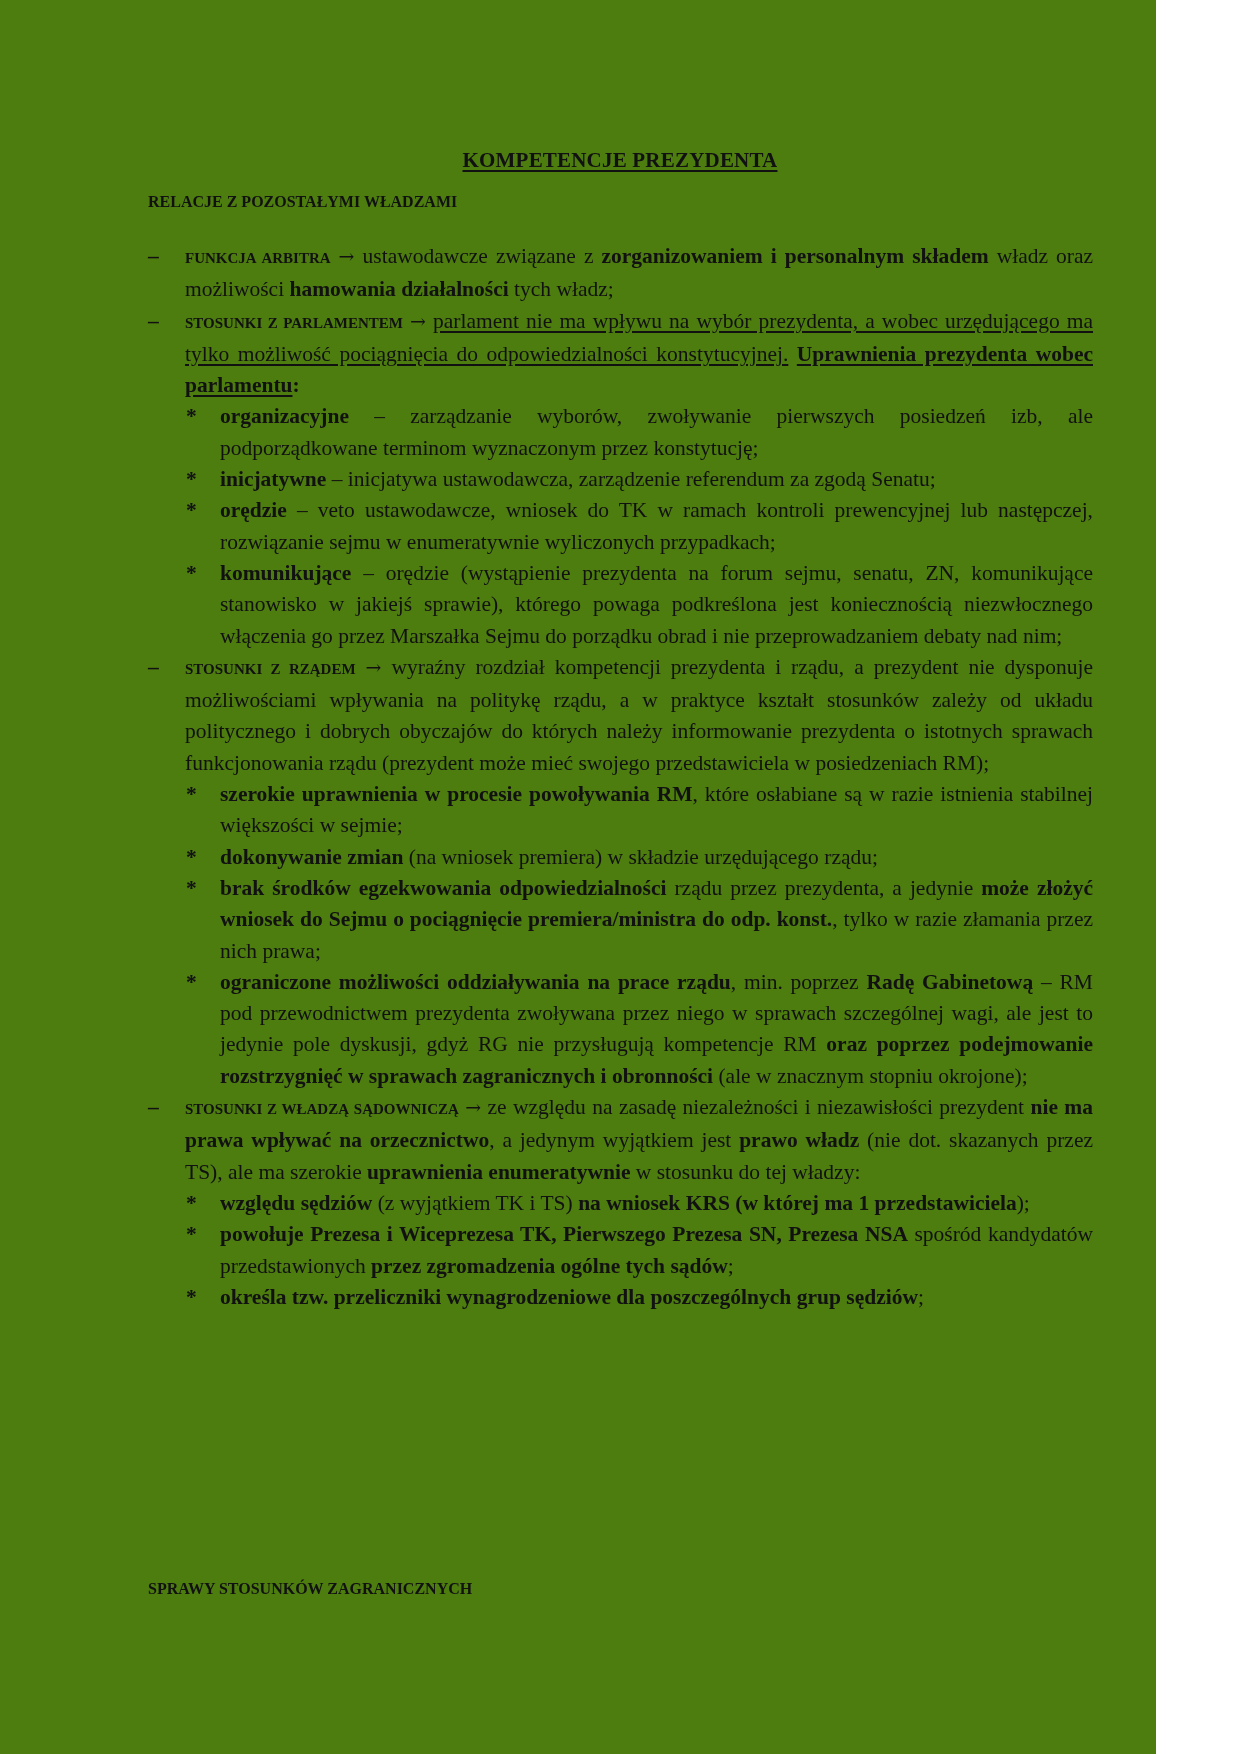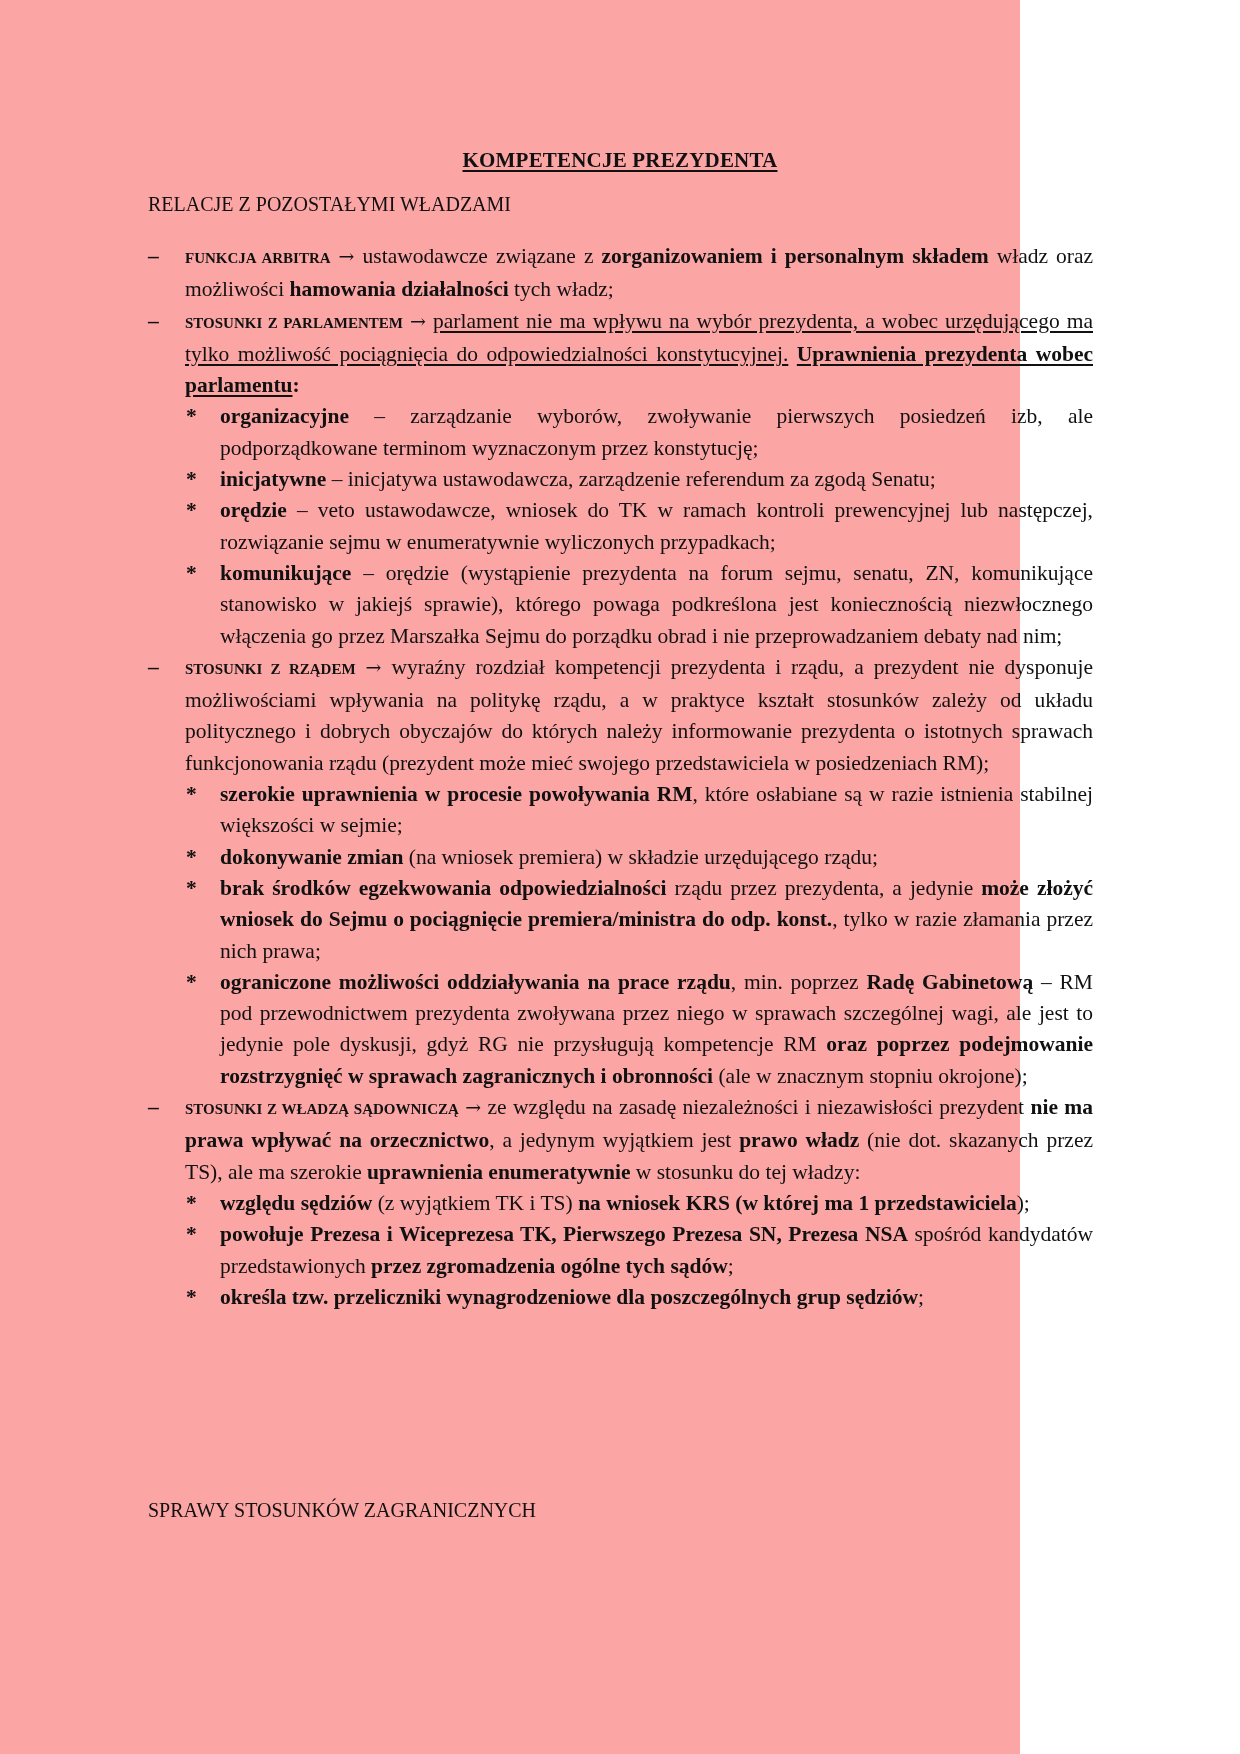--- a/index.html
+++ b/index.html
@@ -12,42 +12,42 @@
       height: 1754px;
       position: relative;
       overflow: hidden;
       font-family: "Liberation Serif", "DejaVu Serif", serif;
       color: #111111;
     }
     .page {
       position: absolute;
       left: 0;
       top: 0;
-      width: 1020px;
+      width: 1156px;
       height: 1754px;
-      background: #fca5a5;
+      background: #4d7c0f;
     }
     .title {
       position: absolute;
       top: 148px;
       left: 0;
       width: 1240px;
       text-align: center;
       font-size: 21px;
       font-weight: bold;
       text-decoration: underline;
       text-decoration-thickness: 2px;
       text-underline-offset: 3px;
       letter-spacing: 0.2px;
     }
     .section-heading {
       position: absolute;
       left: 148px;
-      font-size: 20px;
-      font-weight: normal;
+      font-size: 16px;
+      font-weight: bold;
       letter-spacing: 0;
     }
     .content {
       position: absolute;
       left: 148px;
       top: 241px;
       width: 945px;
       font-size: 21.5px;
       line-height: 31.3px;
     }
@@ -157,15 +157,15 @@
     <div class="sub">
       <span class="star">*</span>
       <span class="b">powołuje Prezesa i Wiceprezesa TK, Pierwszego Prezesa SN, Prezesa NSA</span><span> spośród kandydatów przedstawionych </span><span class="b">przez zgromadzenia ogólne tych sądów</span><span>;</span>
     </div>
     <div class="sub">
       <span class="star">*</span>
       <span class="b">określa tzw. przeliczniki wynagrodzeniowe dla poszczególnych grup sędziów</span><span>;</span>
     </div>
   </div>
 
-  <div class="section-heading" style="top:1499px;">SPRAWY STOSUNKÓW ZAGRANICZNYCH</div>
+  <div class="section-heading" style="top:1580px;">SPRAWY STOSUNKÓW ZAGRANICZNYCH</div>
 
 </div>
 
 </body></html>

